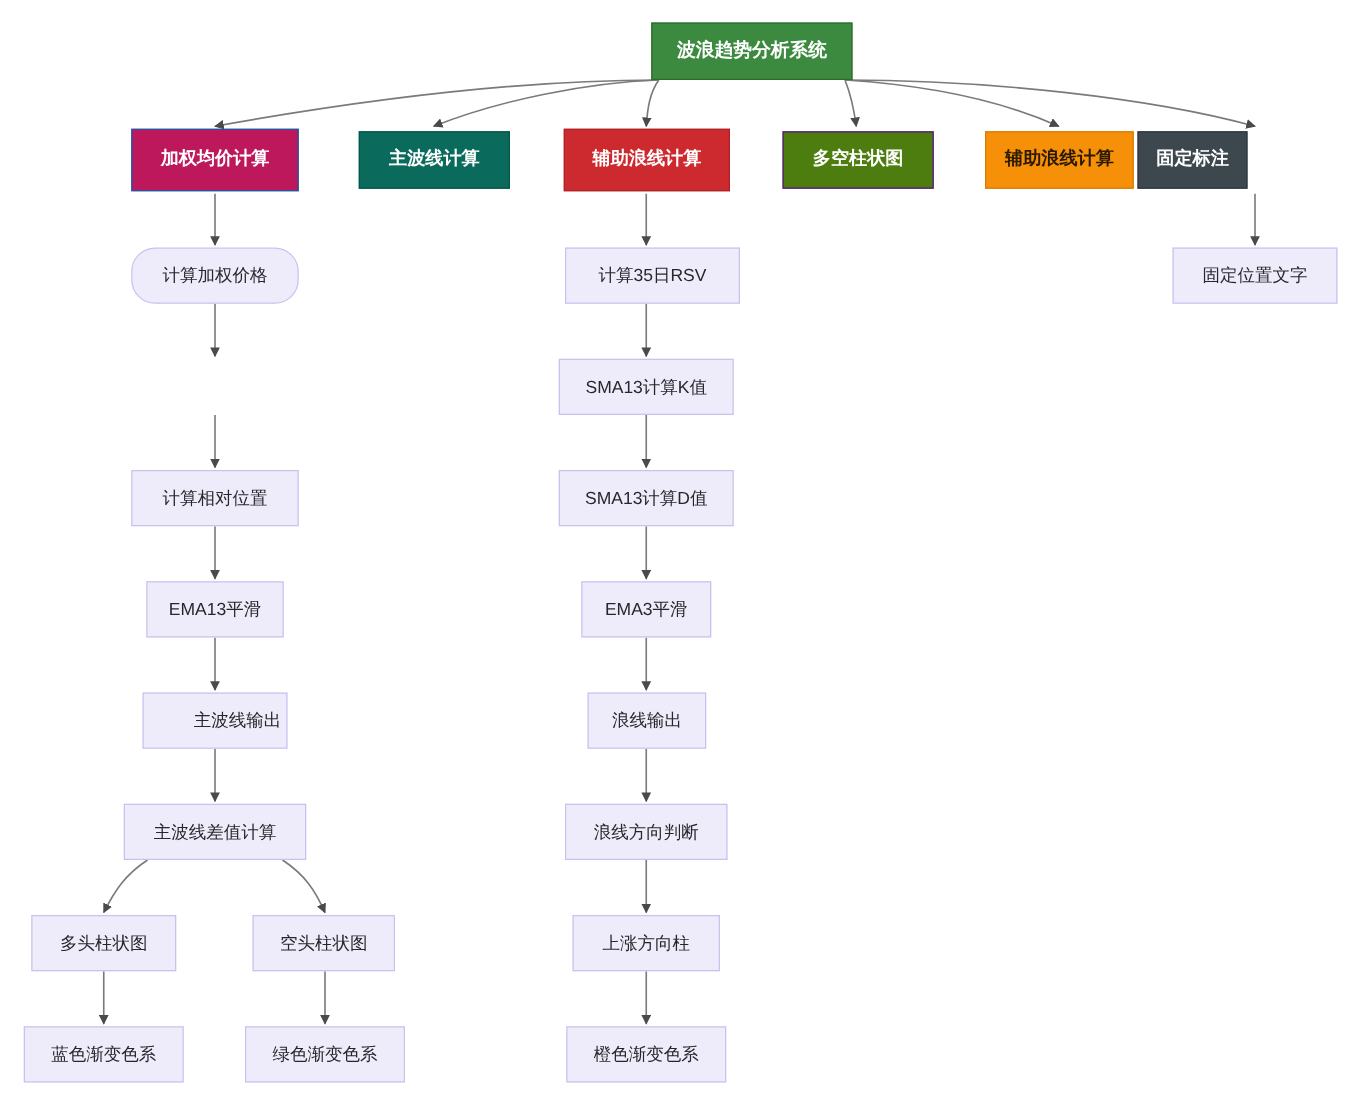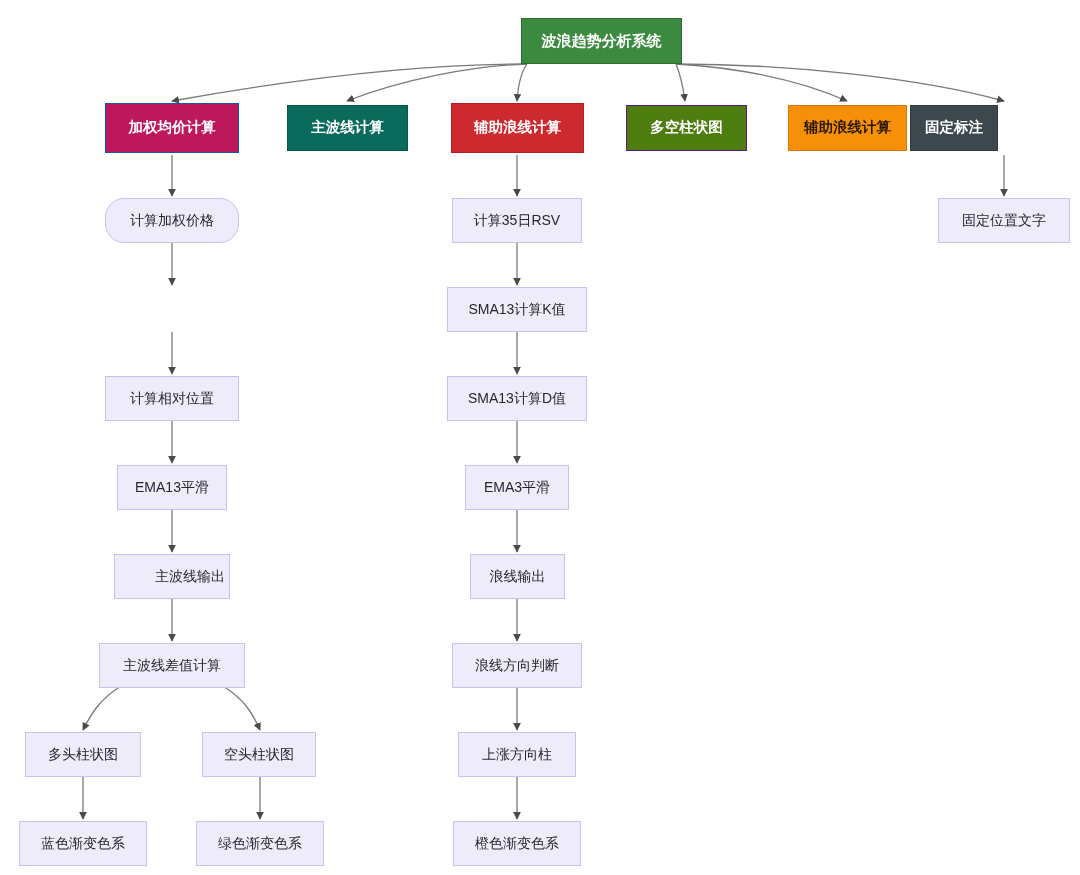--- a/index.html
+++ b/index.html
@@ -153,21 +153,21 @@
   <div class="node step" style="left:202px; top:732px; width:114px; height:45px;">
     <span>空头柱状图</span>
   </div>
   <div class="node step" style="left:19px; top:821px; width:128px; height:45px;">
     <span>蓝色渐变色系</span>
   </div>
   <div class="node step" style="left:196px; top:821px; width:128px; height:45px;">
     <span>绿色渐变色系</span>
   </div>
 
-  <div class="node step" style="left:452px; top:198px; width:130px; height:45px;">
+  <div class="node step" style="left:452px; top:198px; width:140px; height:45px;">
     <span>计算35日RSV</span>
   </div>
   <div class="node step" style="left:447px; top:287px; width:140px; height:45px;">
     <span>SMA13计算K值</span>
   </div>
   <div class="node step" style="left:447px; top:376px; width:140px; height:45px;">
     <span>SMA13计算D值</span>
   </div>
   <div class="node step" style="left:465px; top:465px; width:104px; height:45px;">
     <span>EMA3平滑</span>

